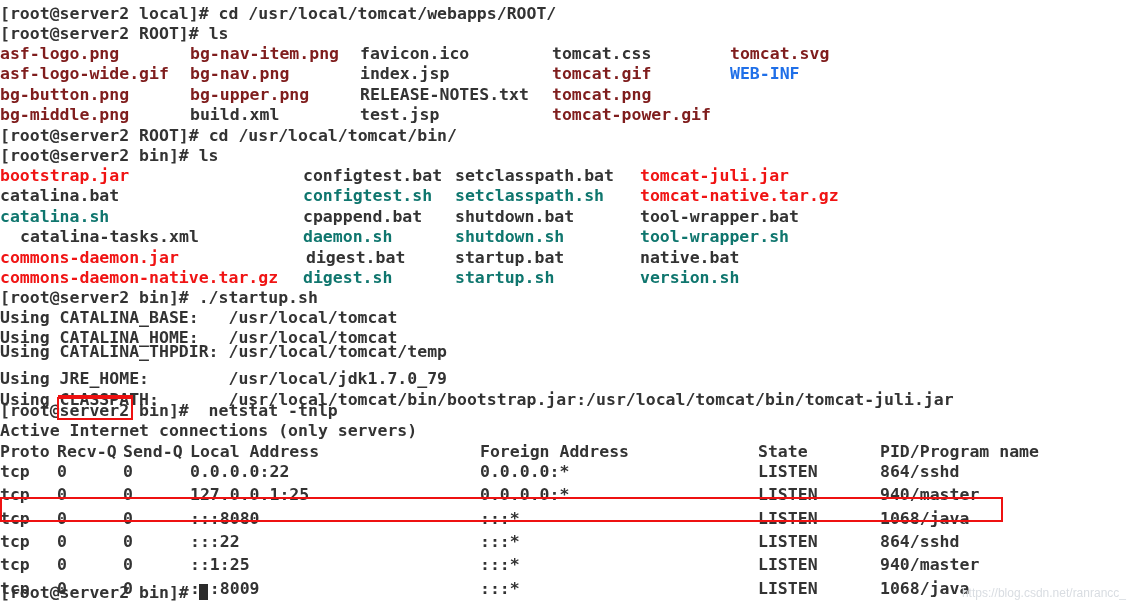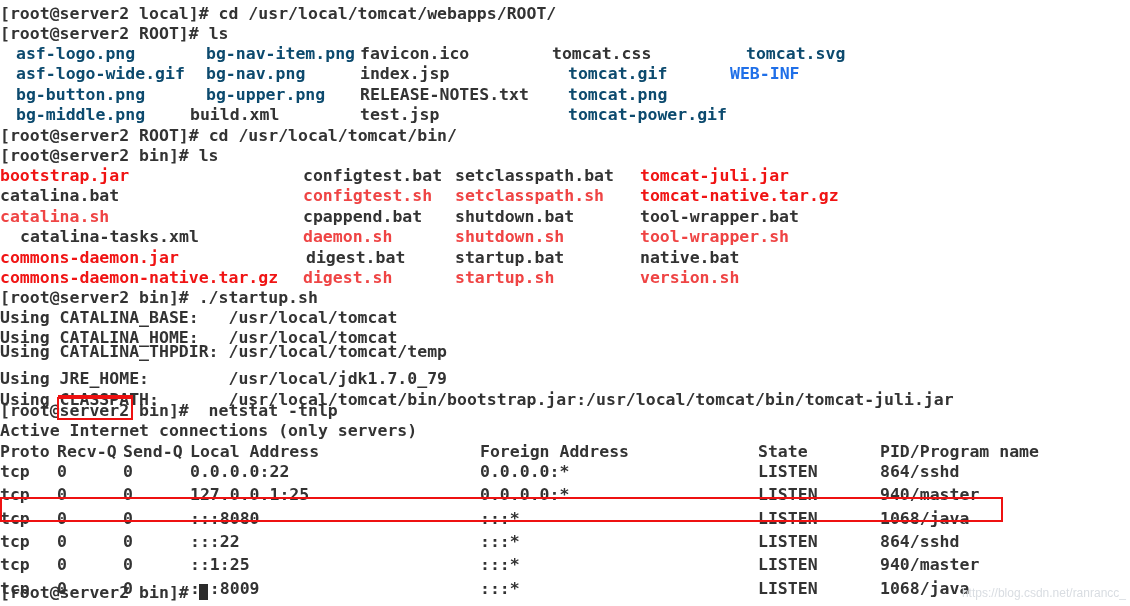--- a/index.html
+++ b/index.html
@@ -25,22 +25,22 @@
     position: absolute;
     left: 0;
     white-space: pre;
     letter-spacing: 0px;
   }
   .col {
     position: absolute;
     white-space: pre;
   }
   .c-default { color: #333333; }
-  .c-magenta { color: #0c4a6e; margin-left: 16px; }
-  .c-green   { color: #ef4444; }
+  .c-magenta { color: #7f1d1d; }
+  .c-green   { color: #0f766e; }
   .c-red     { color: #f01414; }
   .c-blue    { color: #1f6fe8; }
 
   .box {
     position: absolute;
     border: 2px solid #ee1111;
     box-sizing: border-box;
     pointer-events: none;
   }
   .underline-mark {

